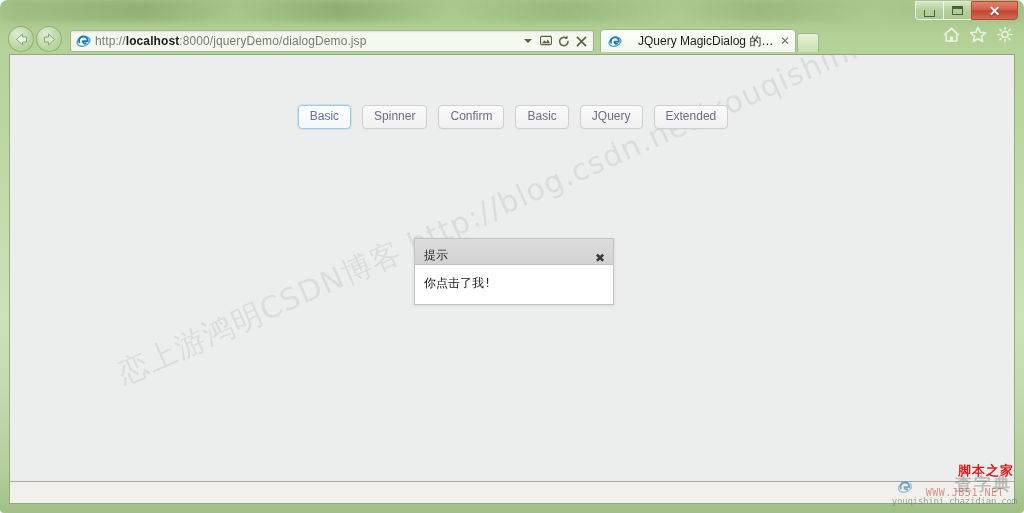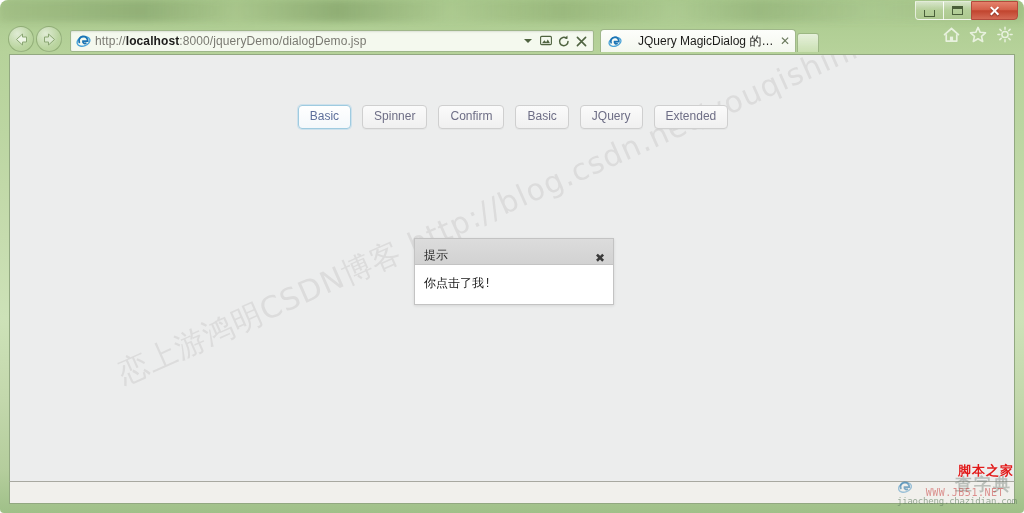--- a/index.html
+++ b/index.html
@@ -559,21 +559,21 @@
     </div>
 
     <div class="statusbar"></div>
 
   </div>
 
   <div class="brand">
     <span class="brand-ghost">查字典</span>
     <span class="brand-cn">脚本之家</span>
     <span class="brand-www">WWW.JB51.NET</span>
-    <span class="brand-url">jiaocheng.chazidian.com</span>
+    <span class="brand-url">youqishini.chazidian.com</span>
     <span class="brand-ie">
       <svg width="14" height="14" viewBox="0 0 16 16">
         <ellipse cx="8" cy="8.5" rx="7.5" ry="5.2" fill="none" stroke="#6fa8cc" stroke-width="1.6" transform="rotate(-20 8 8.5)" opacity="0.65"></ellipse>
         <path d="M3.2 9.6 A5 5 0 1 1 12.8 8.2 L7.4 8.2 A2.2 2.2 0 0 0 10.6 10.6" fill="none" stroke="#3b7fae" stroke-width="2.1" stroke-linecap="round" opacity="0.65"></path>
       </svg>
     </span>
   </div>
 
 </div>
 

